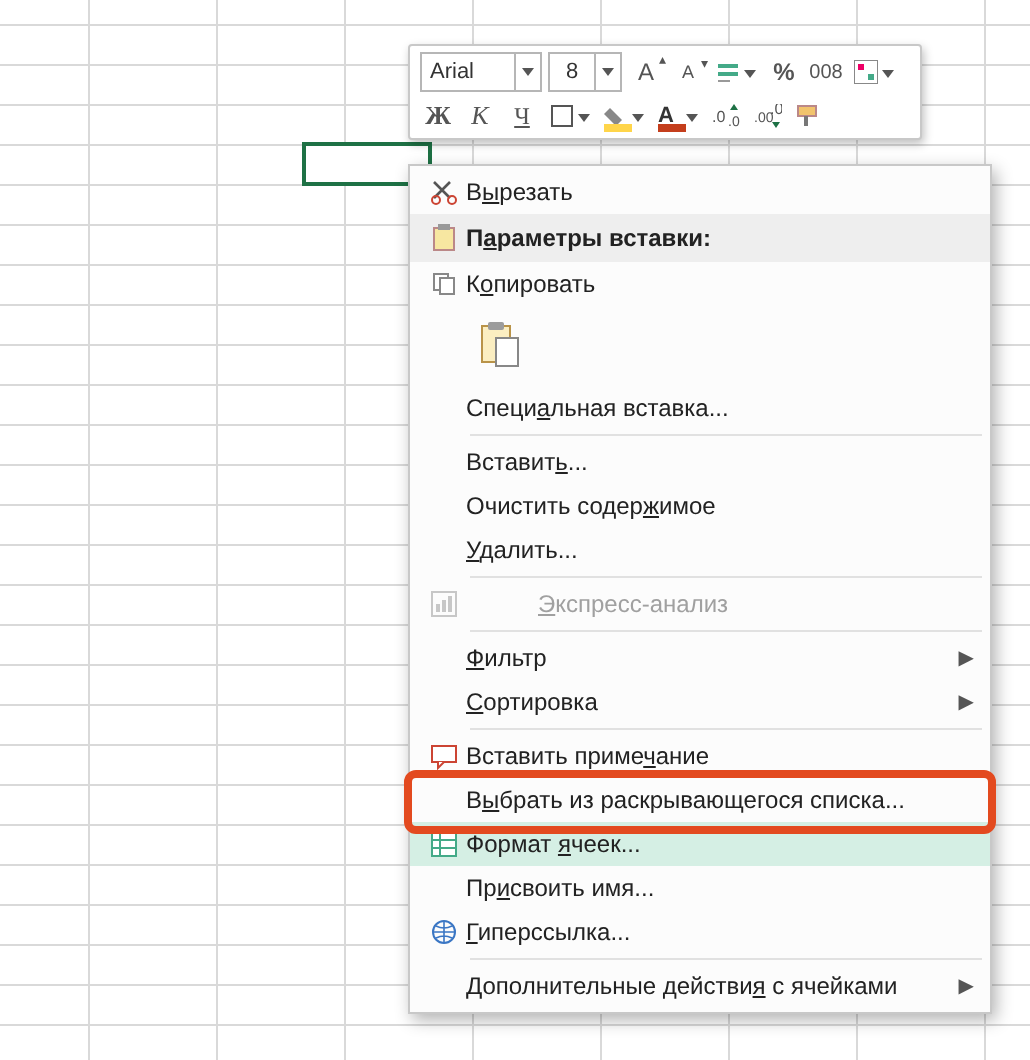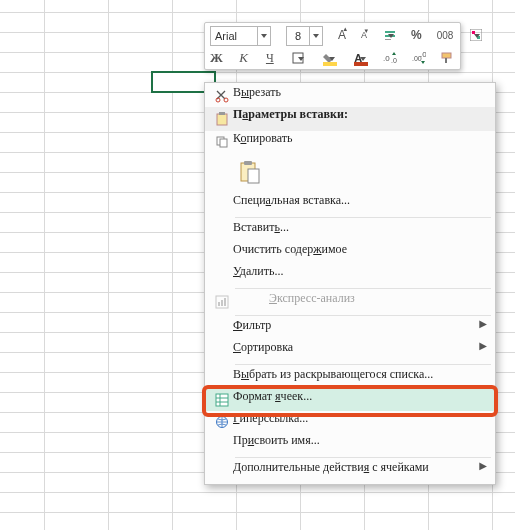--- a/index.html
+++ b/index.html
@@ -18,21 +18,21 @@
   .sel-cell{position:absolute;left:151px;top:71px;width:65px;height:22px;border:2px solid #1e7145;box-sizing:border-box;background:#fff;}
   .sel-handle{position:absolute;right:-3px;bottom:-3px;width:6px;height:6px;background:#1e7145;}
   
   .minibar{
     position:absolute;left:204px;top:22px;width:257px;height:48px;
     background:#fff;border:1px solid #c8c8c8;border-radius:2px;
     box-shadow:1px 2px 5px rgba(0,0,0,.25);
     padding:3px 5px;box-sizing:border-box;
     display:flex;flex-direction:column;gap:3px;
   }
-  .minibar .row{display:flex;align-items:flex-start;gap:15px;height:20px;}
+  .minibar .row{display:flex;align-items:center;gap:3px;height:20px;}
   .combo{display:flex;align-items:center;border:1px solid #b6b6b6;height:18px;background:#fff;}
   .combo .txt{padding:0 4px;font-size:11px;color:#333;min-width:38px;}
   .combo.small .txt{min-width:14px;text-align:center;}
   .combo .dd{width:12px;height:100%;display:flex;align-items:center;justify-content:center;border-left:1px solid #b6b6b6;}
   .tri{width:0;height:0;border-left:3px solid transparent;border-right:3px solid transparent;border-top:4px solid #555;}
   .tbtn{width:18px;height:18px;display:flex;align-items:center;justify-content:center;border-radius:2px;font-size:11px;color:#555;position:relative;}
   .tbtn.wdd{width:24px;justify-content:flex-start;padding-left:2px;box-sizing:border-box;}
   .tbtn.wdd .tri{position:absolute;right:2px;top:8px;}
   .bold{font-weight:bold;font-family:"Times New Roman",serif;font-size:13px;}
   .ital{font-style:italic;font-family:"Times New Roman",serif;font-size:13px;}
@@ -43,21 +43,21 @@
   .yel{background:#ffd54a;}
   .red{background:#c43e1c;}
   .pill{display:flex;align-items:center;gap:1px;}
   svg{display:block;}
   
   .menu{
     position:absolute;left:204px;top:82px;width:292px;
     background:#fcfcfc;border:1px solid #c8c8c8;box-shadow:2px 3px 8px rgba(0,0,0,.3);
     padding:2px 0;box-sizing:border-box;
   }
-  .mi{display:flex;height:22px;padding:0 8px 0 6px;white-space:nowrap;font-family:Liberation Serif, serif;}
+  .mi{display:flex;align-items:center;height:22px;padding:0 8px 0 6px;white-space:nowrap;}
   .mi .ic{width:22px;display:flex;justify-content:center;align-items:center;}
   .mi .lbl{flex:1;color:#222;}
   .mi .arw{width:10px;text-align:right;color:#555;font-size:10px;}
   .mi.disabled .lbl{color:#a0a0a0;margin-left:36px;}
   .mi.disabled svg{opacity:.45;}
   .mi u{text-decoration:underline;}
   .mi.header{background:#eeeeee;height:24px;font-weight:bold;}
   .mi.header .lbl{font-weight:600;}
   .mi.hover{background:#d5efe4;}
   .hl{position:absolute;left:202px;top:385px;width:296px;height:32px;border:4px solid #e34a1f;border-radius:6px;pointer-events:none;box-sizing:border-box;}
@@ -229,47 +229,56 @@
       <span class="lbl"><u>Ф</u>ильтр</span>
       <span class="arw">▶</span>
   </div>
   <div class="mi">
     <span class="ic"></span>
       <span class="lbl"><u>С</u>ортировка</span>
       <span class="arw">▶</span>
   </div>
   <div class="sep"></div>
   <div class="mi">
+    <span class="ic">
+        <svg width="14" height="14">
+          <rect x="1" y="2" width="12" height="8" fill="#fff" stroke="#c43"></rect>
+          <path d="M4 10 L4 13 L7 10" fill="#fff" stroke="#c43"></path>
+        </svg>
+      </span>
+    <span class="lbl">Вставить приме<u>ч</u>ание</span>
+  </div>
+  <div class="mi">
     <span class="ic"></span>
       <span class="lbl">В<u>ы</u>брать из раскрывающегося списка...</span>
   </div>
   <div class="mi hover">
     <span class="ic">
         <svg width="14" height="14">
           <rect x="1" y="1" width="12" height="12" fill="#fff" stroke="#4a8"></rect>
           <line x1="1" y1="5" x2="13" y2="5" stroke="#4a8"></line>
           <line x1="1" y1="9" x2="13" y2="9" stroke="#4a8"></line>
           <line x1="5" y1="1" x2="5" y2="13" stroke="#4a8"></line>
         </svg>
       </span>
     <span class="lbl">Формат <u>я</u>чеек...</span>
   </div>
   <div class="mi">
+    <span class="ic"></span>
+      <span class="lbl">Пр<u>и</u>своить имя...</span>
+  </div>
+  <div class="mi">
     <span class="ic">
         <svg width="14" height="14">
           <circle cx="7" cy="7" r="5.5" fill="none" stroke="#3a76c4"></circle>
           <path d="M2 7 h10 M7 2 v10 M3 4 q4 2 8 0 M3 10 q4 -2 8 0" fill="none" stroke="#3a76c4" stroke-width="0.8"></path>
         </svg>
       </span>
     <span class="lbl"><u>Г</u>иперссылка...</span>
   </div>
-  <div class="mi">
-    <span class="ic"></span>
-      <span class="lbl">Пр<u>и</u>своить имя...</span>
-  </div>
   <div class="sep"></div>
   <div class="mi">
     <span class="ic"></span>
       <span class="lbl">Дополнительные действи<u>я</u> с ячейками</span>
       <span class="arw">▶</span>
   </div>
 </div>
 
 <div class="hl"></div>
 

